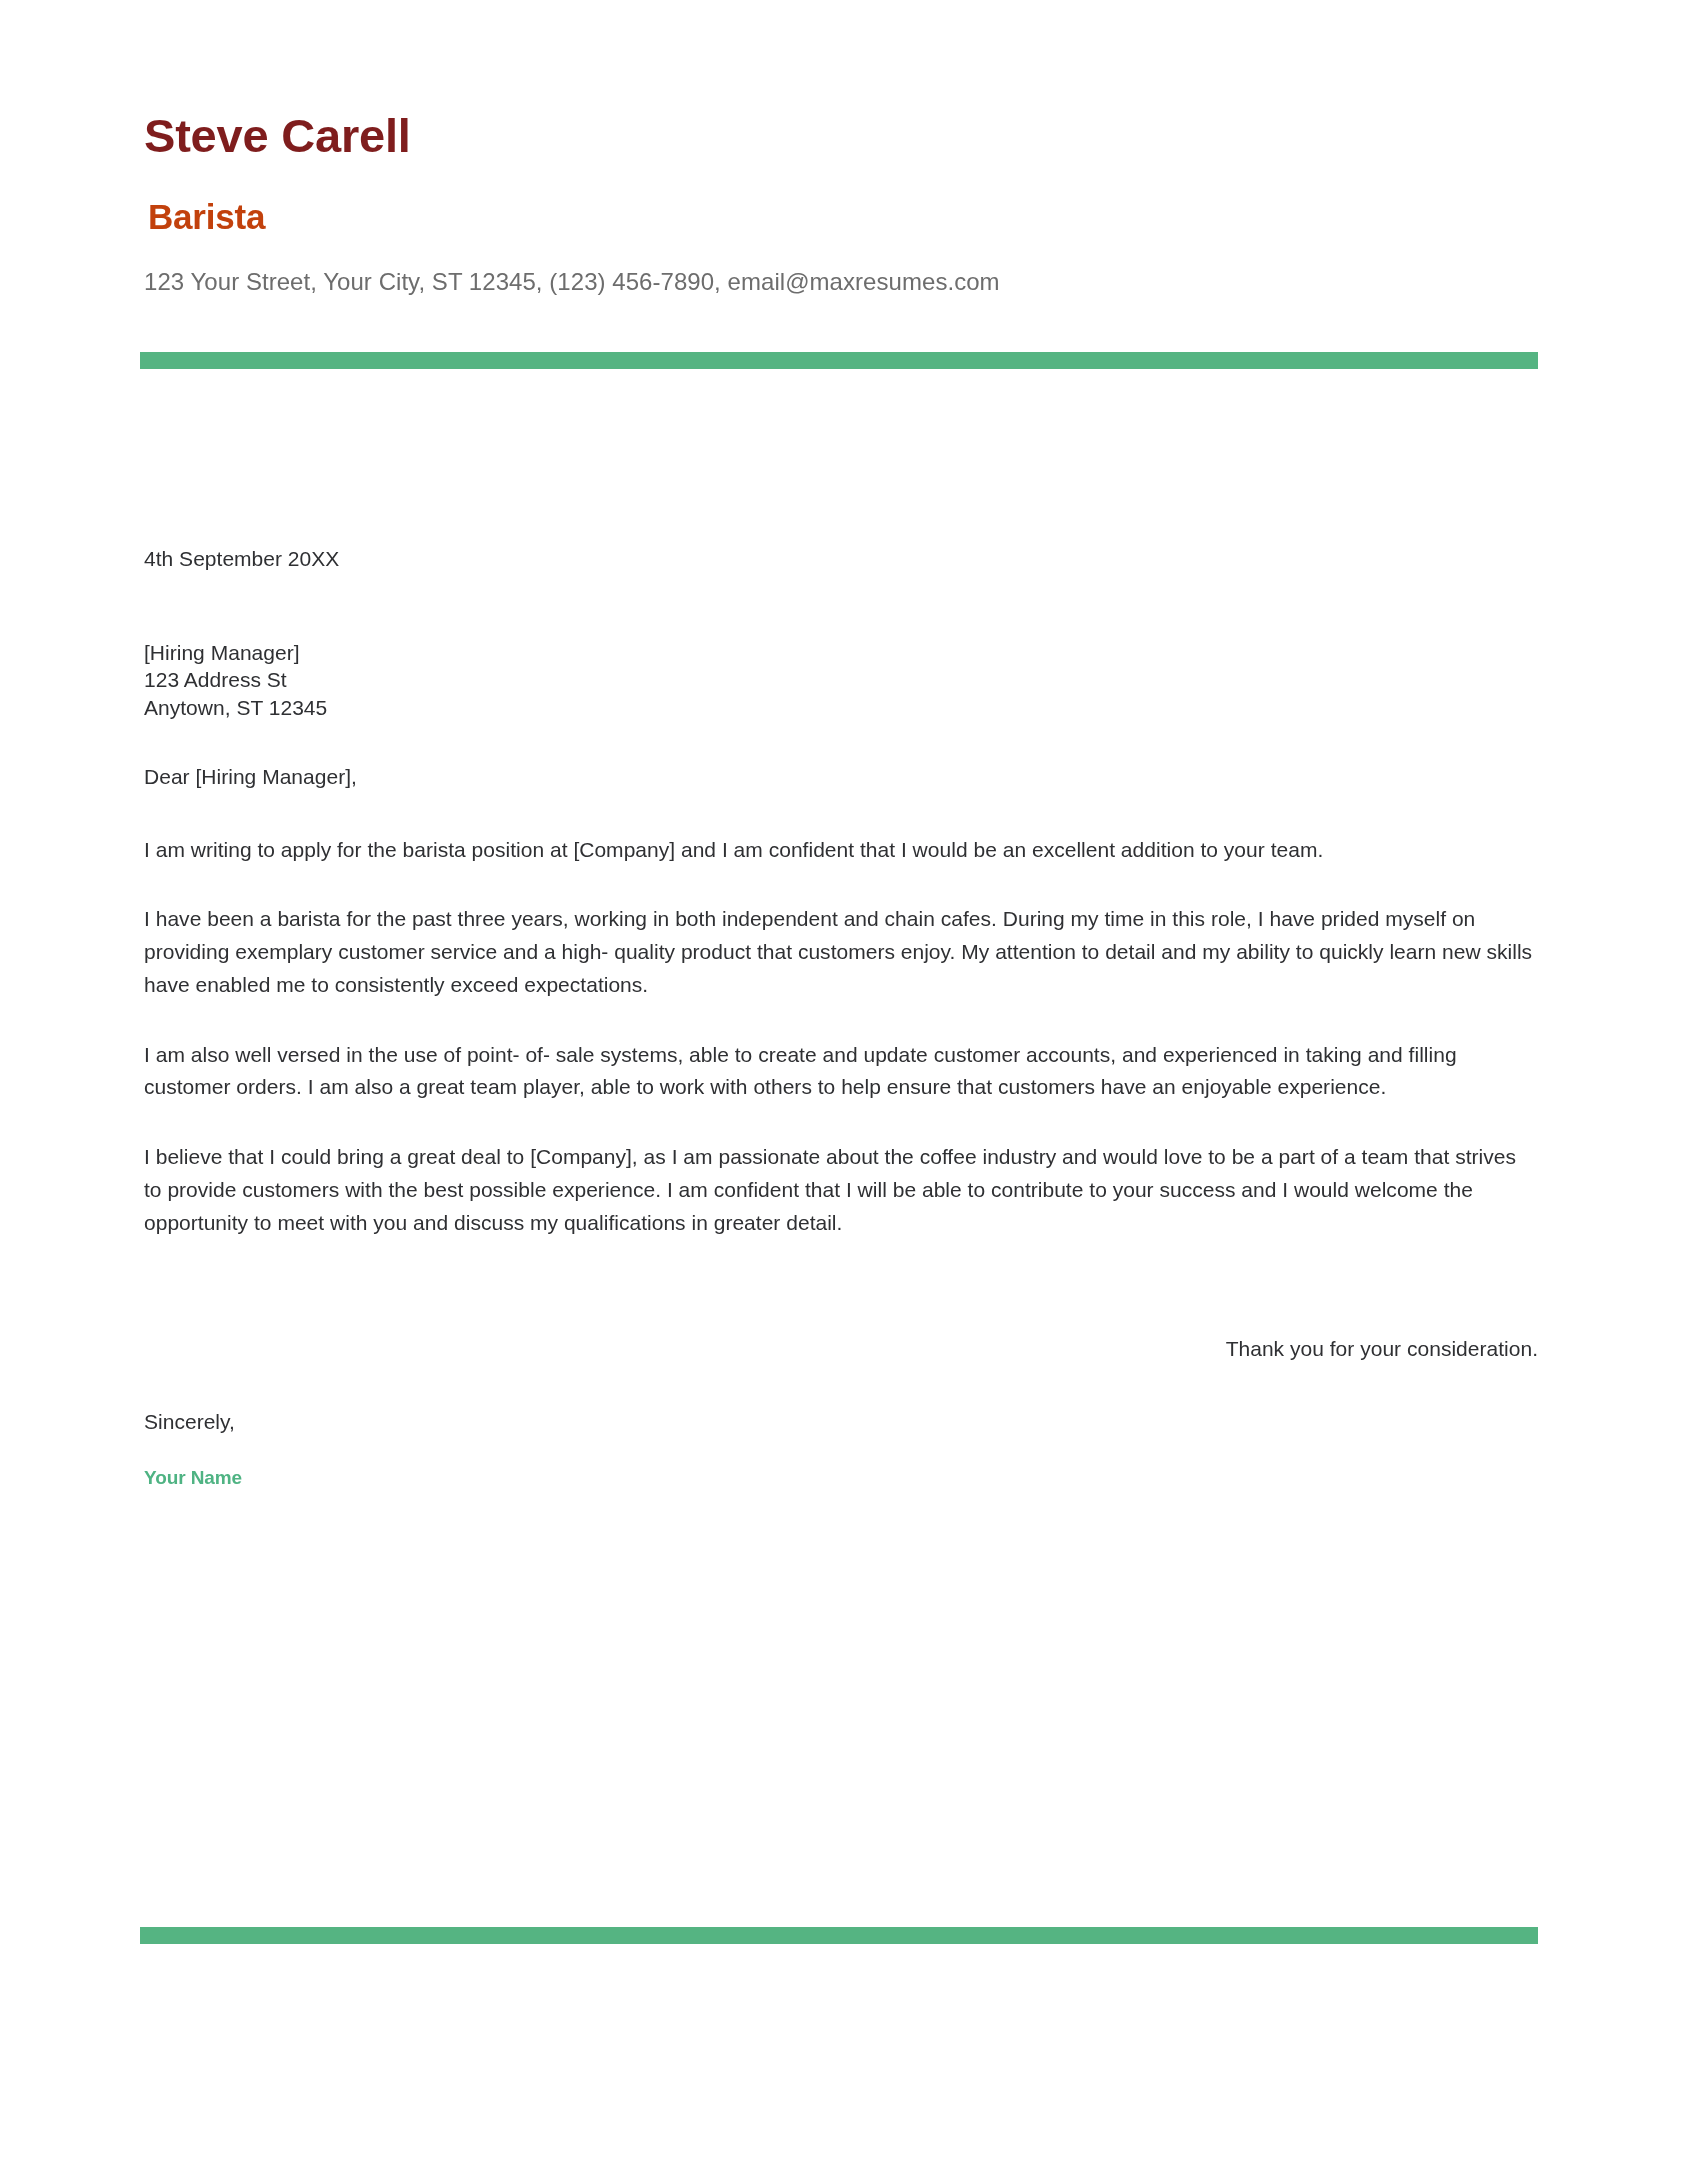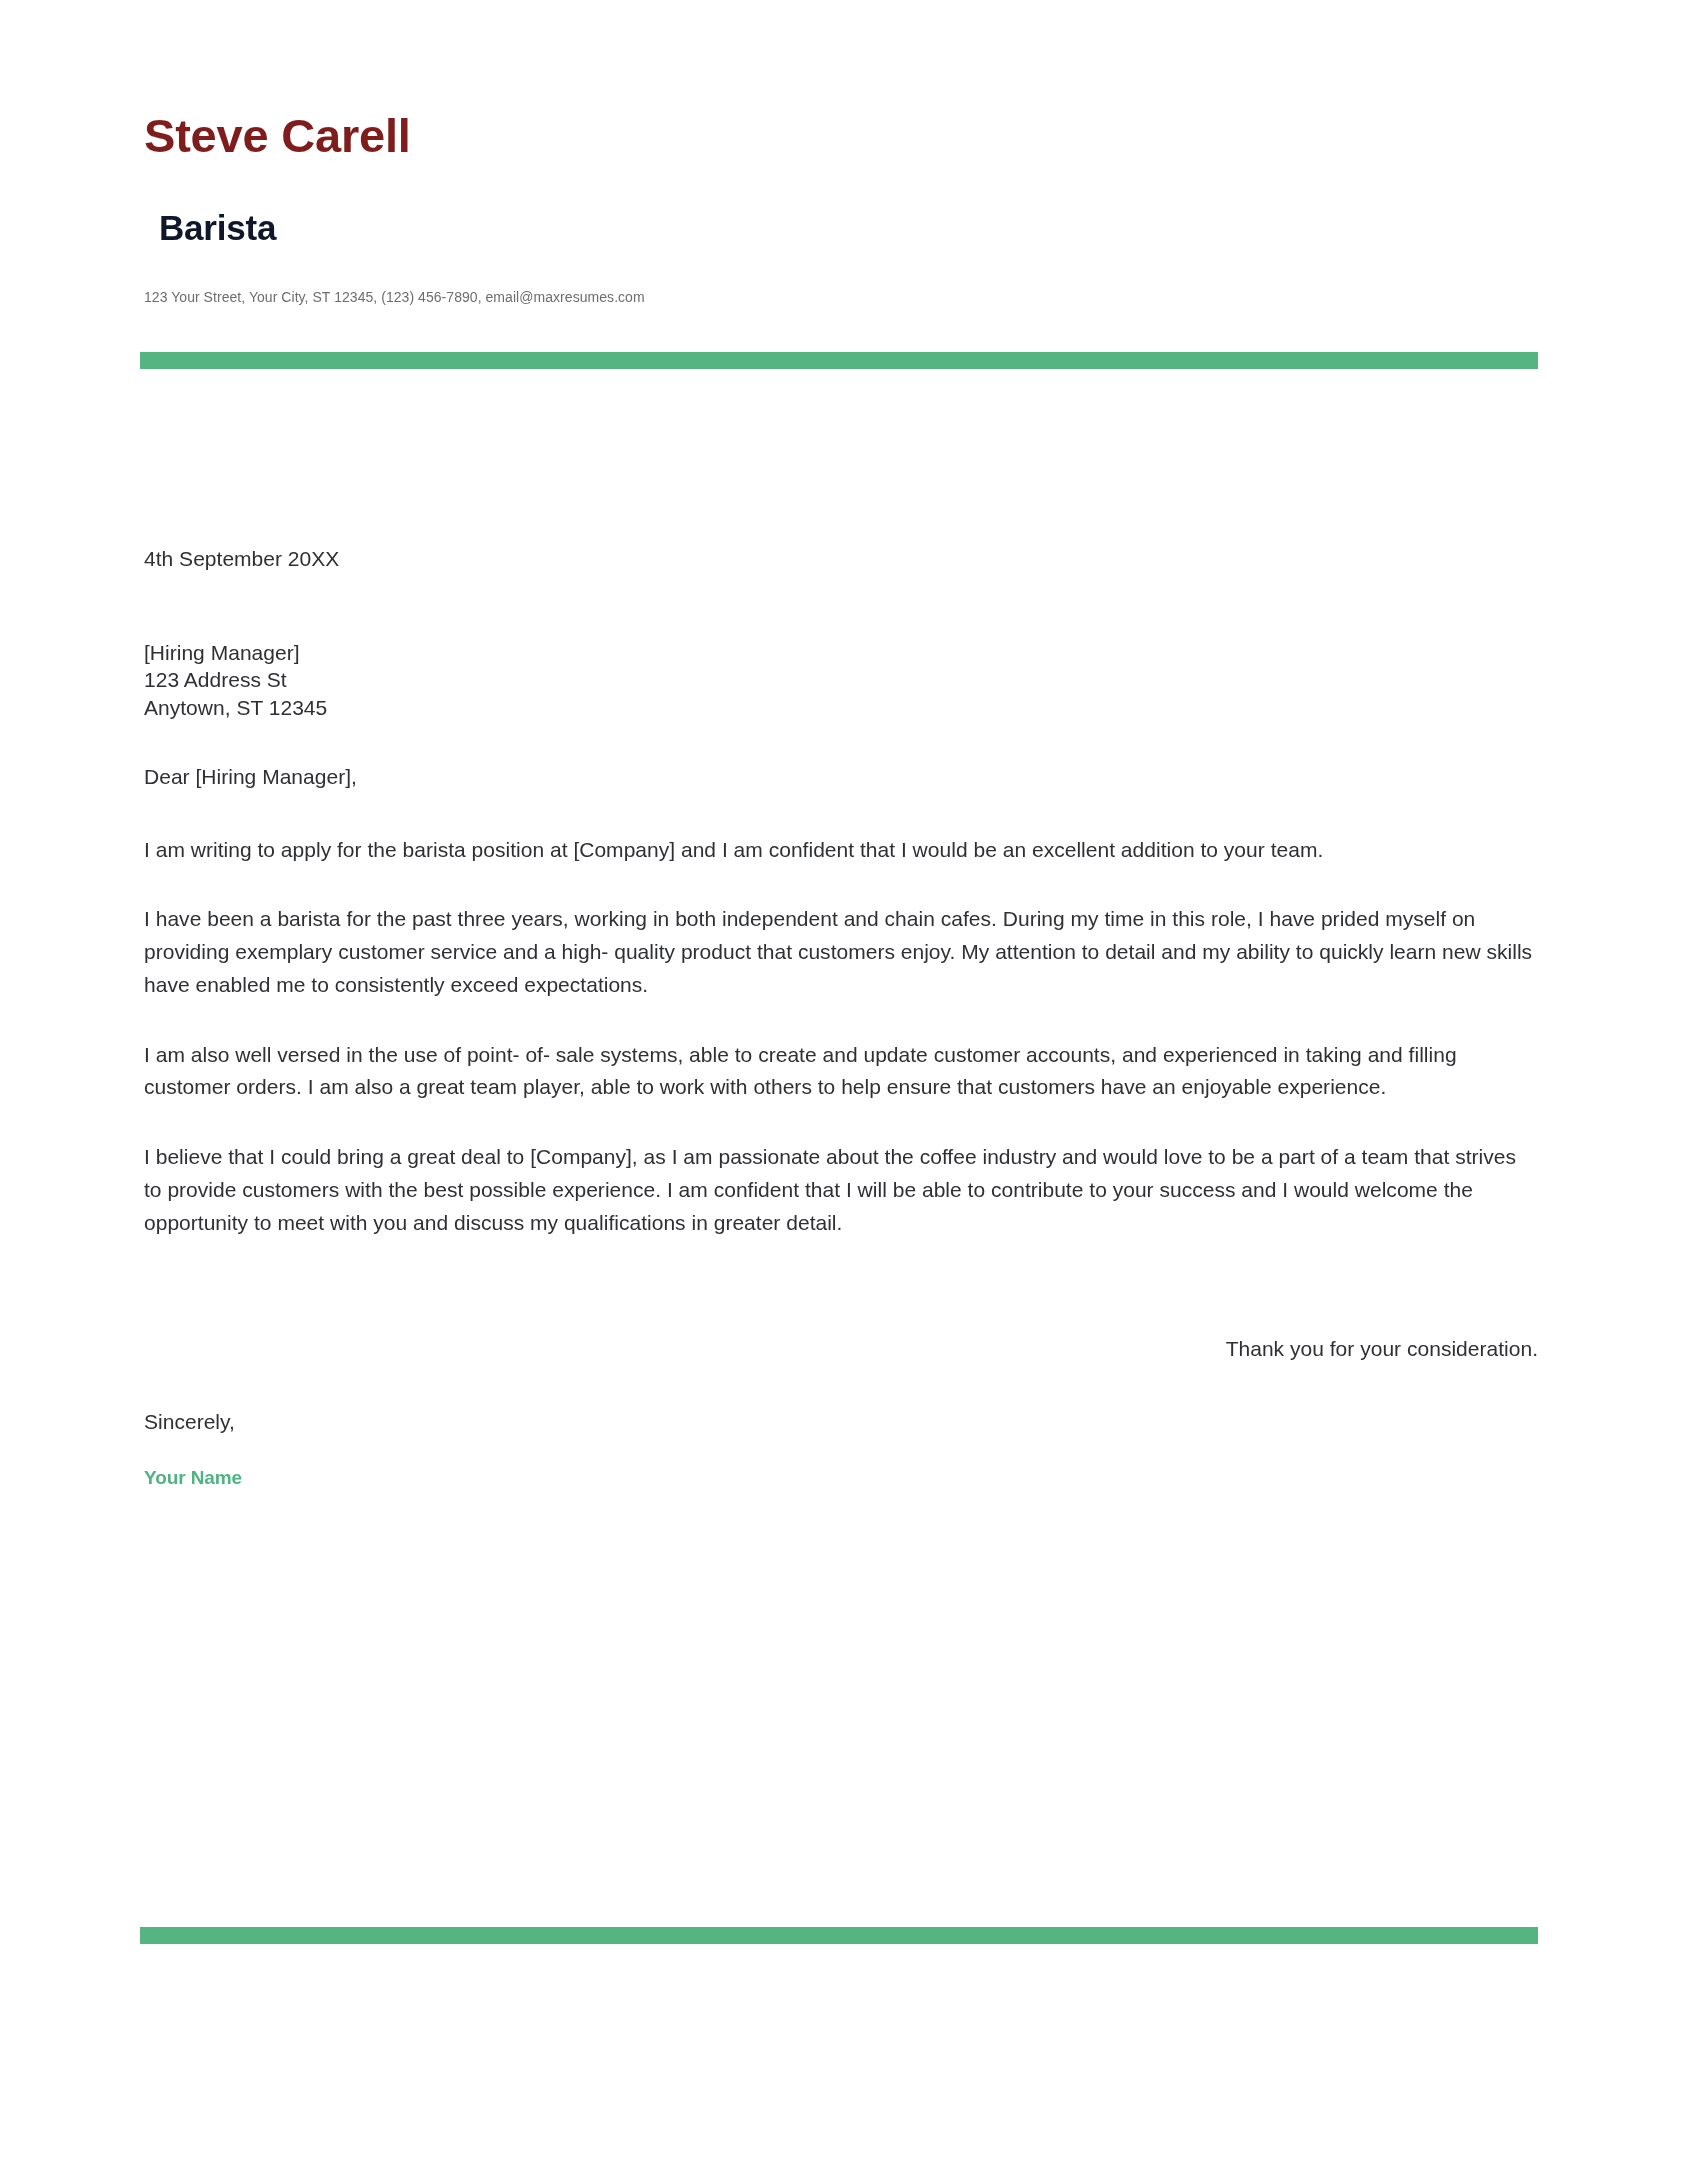--- a/index.html
+++ b/index.html
@@ -36,30 +36,30 @@
     color: #7f1d1d;
     letter-spacing: -0.2px;
     line-height: 1.08;
     margin: 0;
     white-space: pre;
   }
 
   .applicant-title {
     font-size: 35px;
     font-weight: 700;
-    color: #0f172a;
+    color: #c2410c;
     letter-spacing: -0.2px;
     line-height: 1.1;
-    margin: 15px;
+    margin: 4px;
     padding-top: 32px;
     white-space: pre;
   }
 
   .contact-line {
-    font-size: 14px;
+    font-size: 24px;
     font-weight: 400;
     color: #6d6d6d;
     letter-spacing: 0.05px;
     line-height: 1.3;
     margin: 0;
     padding-top: 26px;
     white-space: pre;
   }
 
   

